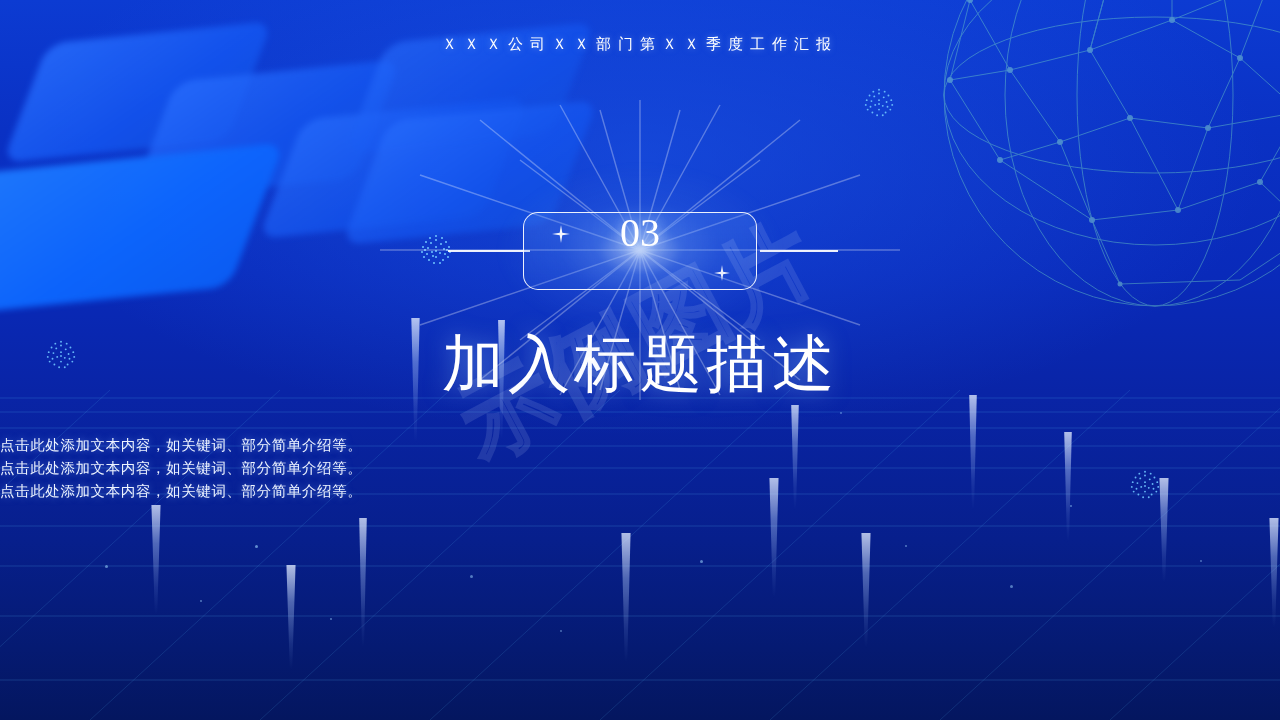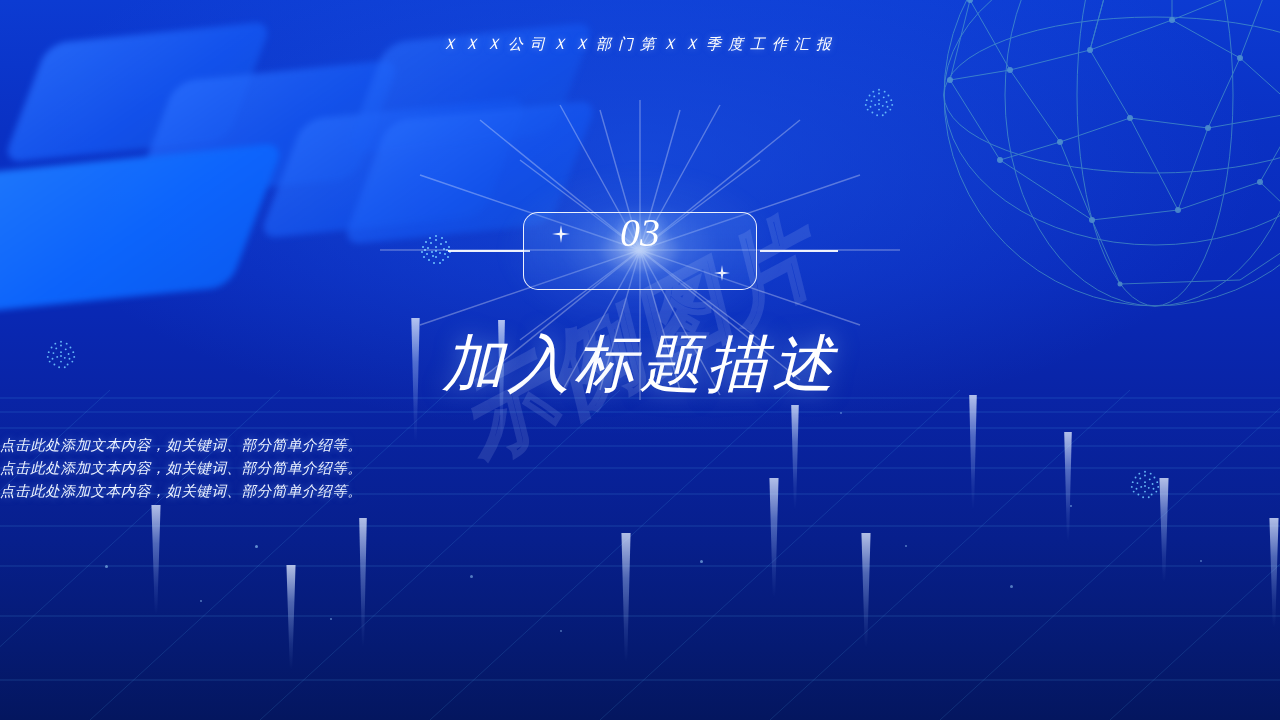--- a/index.html
+++ b/index.html
@@ -4,21 +4,20 @@
 <title>Slide</title>
 <style>
   html,body{margin:0;padding:0;background:#000;}
   *{box-sizing:border-box;}
   .stage{
     position:relative;width:1280px;height:720px;overflow:hidden;
     font-family:"Liberation Sans","DejaVu Sans",sans-serif;
     background:
       radial-gradient(ellipse 70% 55% at 50% 22%, rgba(30,90,235,0.55) 0%, rgba(30,90,235,0) 70%),
       linear-gradient(180deg,#0c3bd2 0%, #0a31c4 18%, #092aba 38%, #0924a6 55%, #071f8c 75%, #051a72 90%, #04165f 100%);
-    font-style: italic;
   }
 
   
   .layer{position:absolute;inset:0;pointer-events:none;}
 
   
   .tiles{position:absolute;left:-60px;top:-10px;width:620px;height:330px;
          filter:blur(3px);opacity:.95;}
   .tile{position:absolute;border-radius:18px;
         background:linear-gradient(140deg,#2a70ff 0%, #1457f2 60%, #1250e0 100%);}

